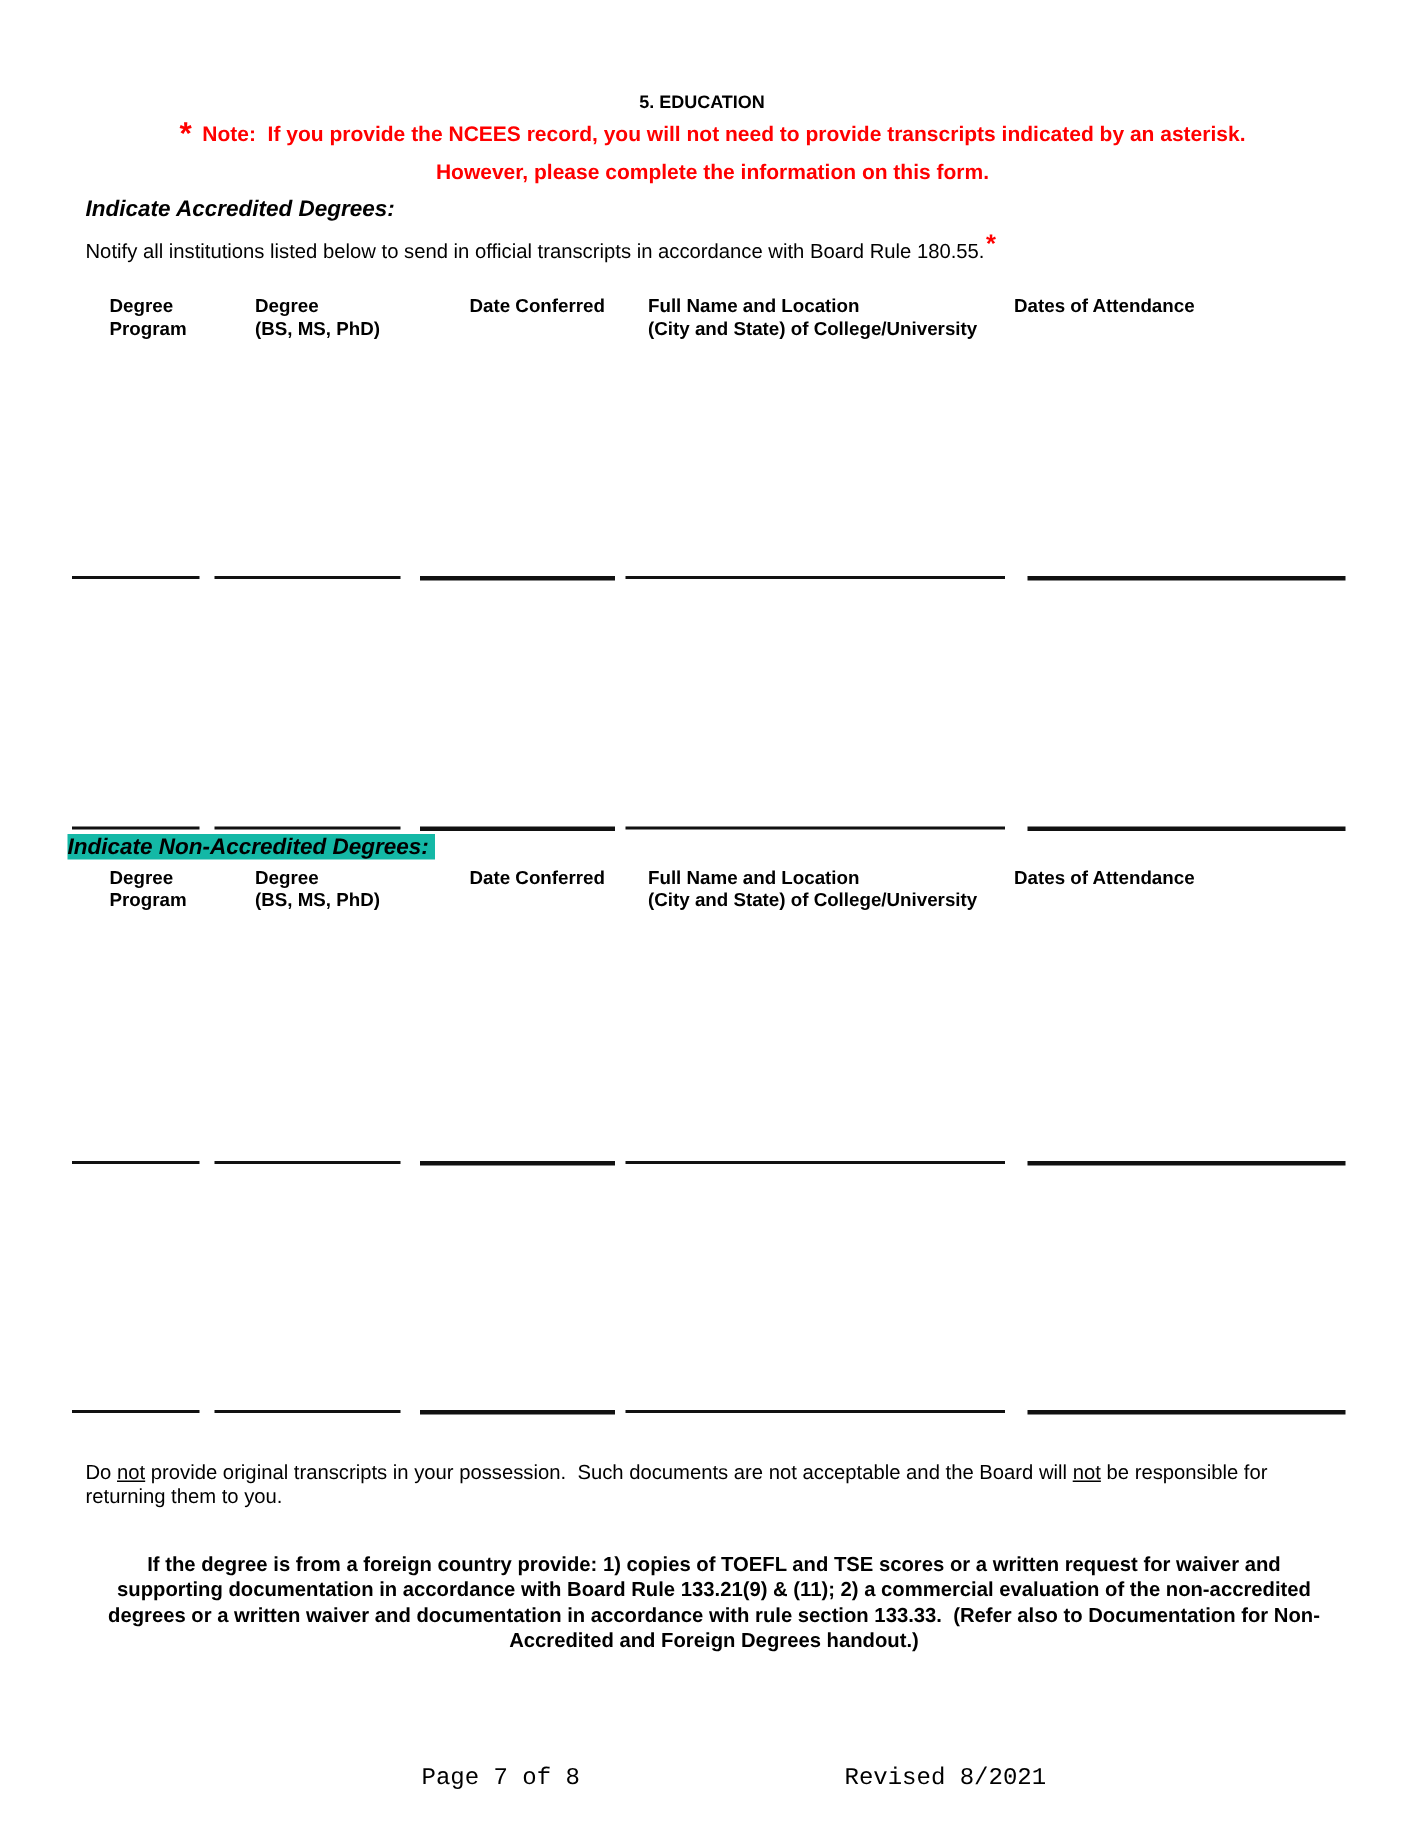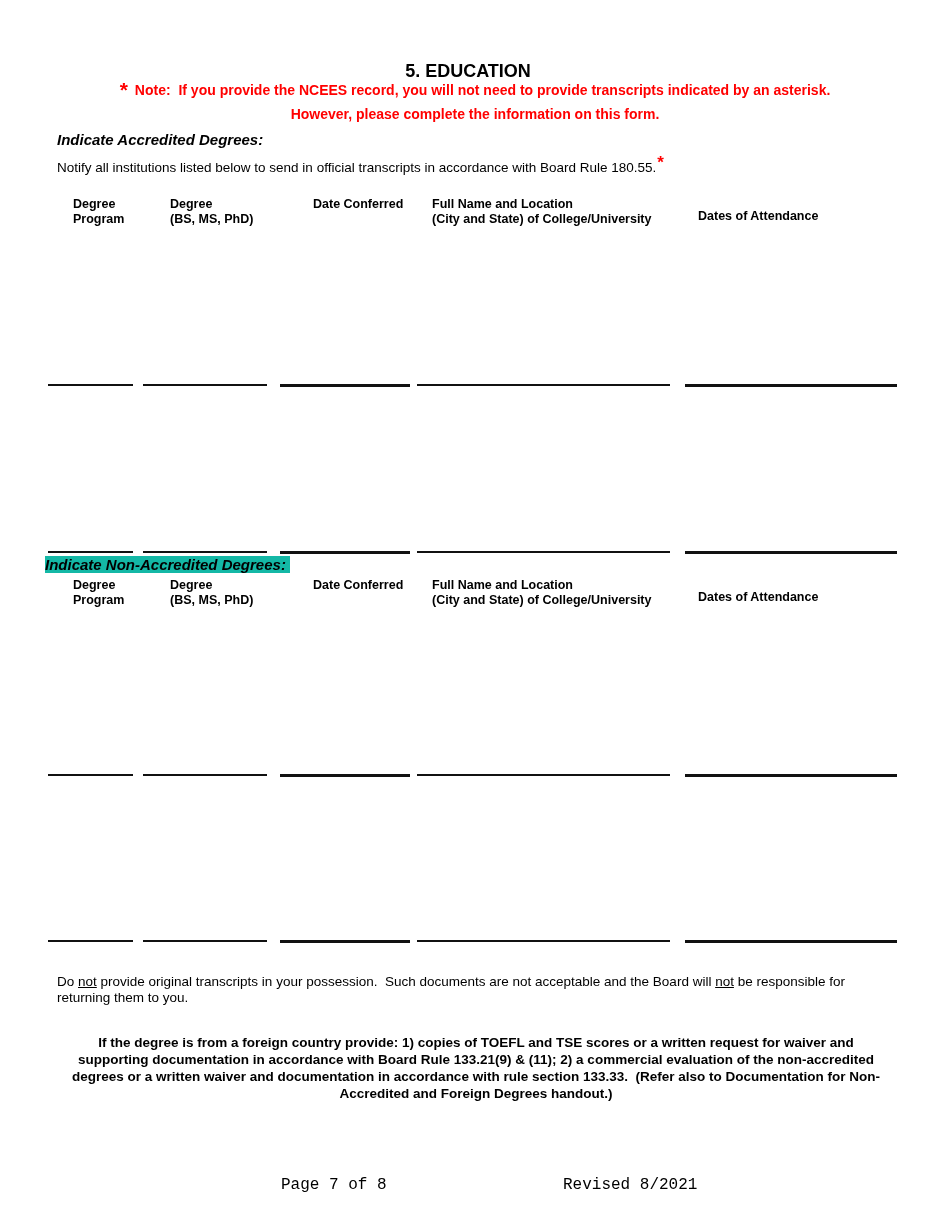--- a/index.html
+++ b/index.html
@@ -9,21 +9,21 @@
     height: 1230px;
     background: #ffffff;
     font-family: "Liberation Sans", sans-serif;
     color: #000000;
     overflow: hidden;
   }
   .pre { white-space: pre-wrap; }
 
   .title {
     position: absolute; top: 61px; left: 0; width: 936px;
-    text-align: center; font-weight: bold; font-size: 18px;
+    text-align: center; font-weight: bold; font-size: 12px;
   }
 
   .red-note {
     position: absolute; left: 0; width: 950px;
     text-align: center; font-weight: bold; font-size: 14px;
     color: #FF0000;
   }
   .red-line1 { top: 81px; }
   .red-line2 { top: 106px; }
   .big-ast {
@@ -49,21 +49,21 @@
 
   .theader {
     position: absolute; left: 0; width: 950px;
     font-weight: bold; font-size: 12.5px; line-height: 15px;
   }
   .theader .c { position: absolute; top: 0; white-space: pre-line; }
   .c1 { left: 73px; }
   .c2 { left: 170px; }
   .c3 { left: 313px; }
   .c4 { left: 432px; }
-  .c5 { left: 698px; margin-top: 12px; }
+  .c5 { left: 676px; }
   .th-row1 { top: 197px; }
   .th-row2 { top: 578px; }
 
   .blank-row { position: absolute; left: 0; width: 950px; height: 3px; }
   .blank-row .seg { position: absolute; top: 0; height: 2px; background: #111111; }
   .seg.s1 { left: 48px;  width: 85px; }
   .seg.s2 { left: 143px; width: 124px; }
   .seg.s3 { left: 280px; width: 130px; height: 3px; }
   .seg.s4 { left: 417px; width: 253px; }
   .seg.s5 { left: 685px; width: 212px; height: 3px; }

